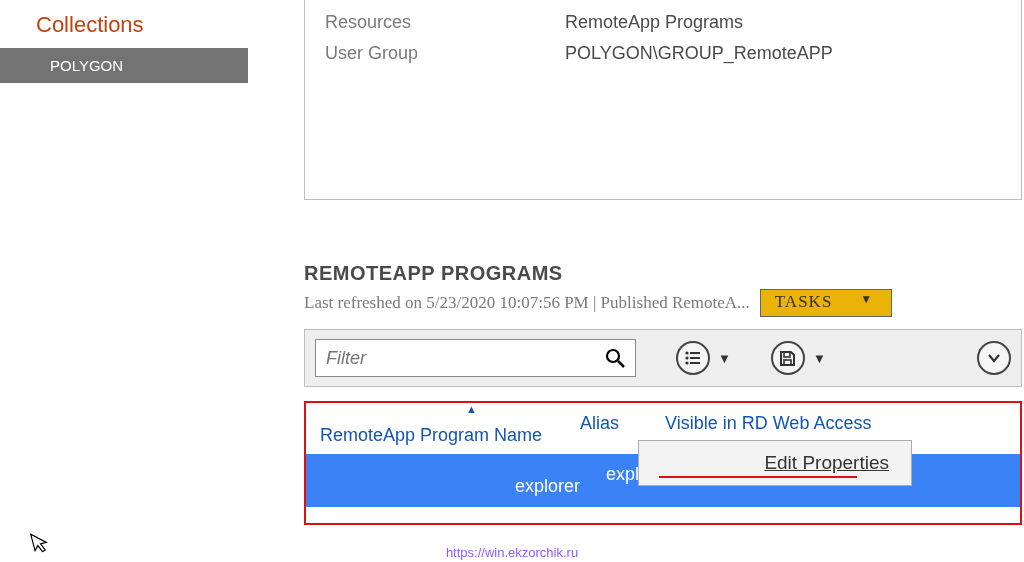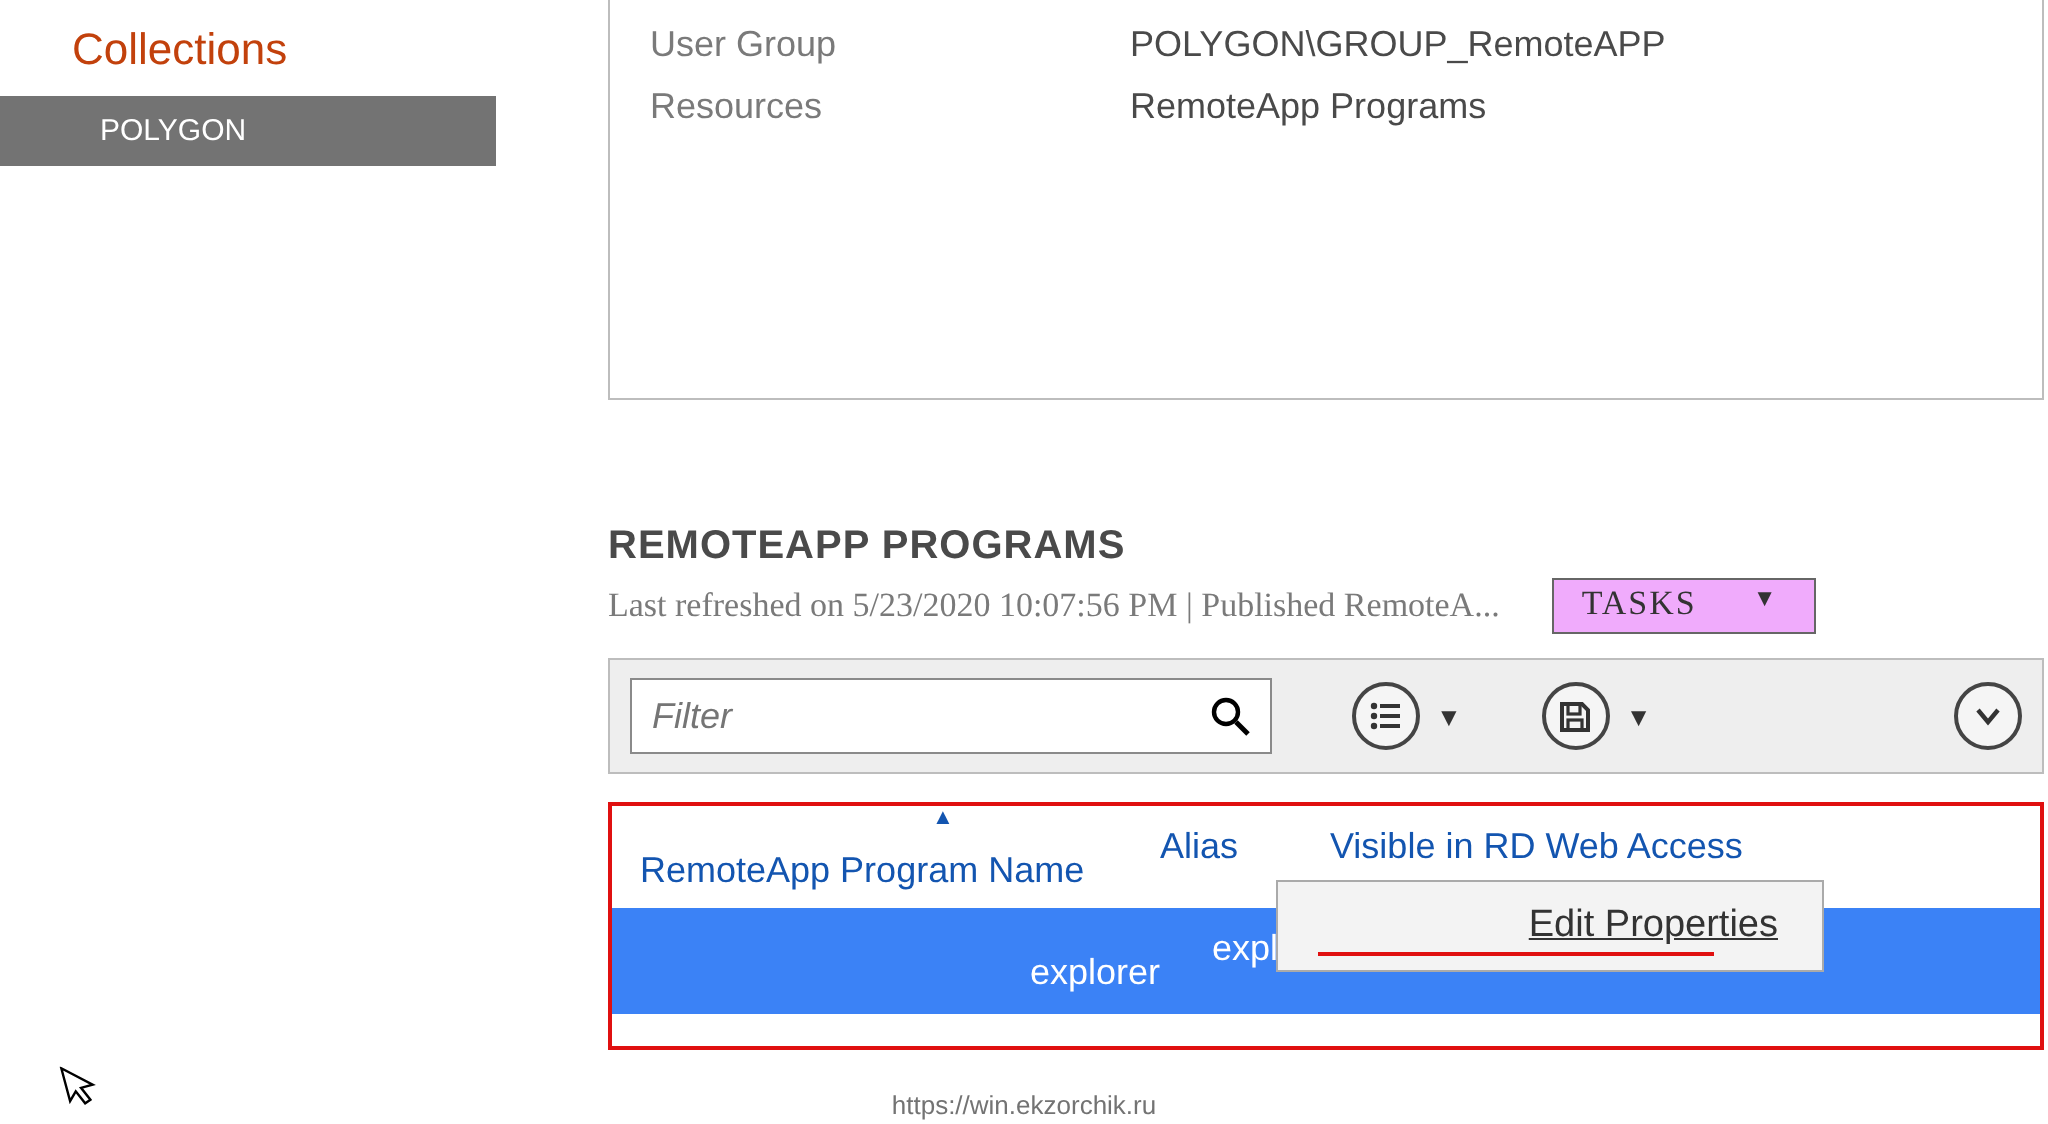--- a/index.html
+++ b/index.html
@@ -66,25 +66,25 @@
     color: #7a7a7a;
     font-size: 17px;
     margin: 4px 0 0 6px;
     display: flex;
     align-items: center;
     font-family: Liberation Serif, serif;
   }
   .tasks-btn {
     border: 1px solid #666;
     padding: 2px 18px 4px 14px;
-    margin-left: 26px;
+    margin-left: 10px;
     color: #333;
     font-size: 17px;
     letter-spacing: 1px;
-    background: #f0abfc;
+    background: #eab308;
     display: inline-flex;
     align-items: flex-start;
     cursor: pointer;
   }
   .tasks-btn .caret {
     margin-left: 28px;
     font-size: 12px;
   }
   .toolbar-wrap {
     border: 1px solid #bdbdbd;
@@ -195,21 +195,21 @@
     height: 2px;
     background: #e01010;
   }
   .tbl-footer { height: 16px; }
   .footer-url {
     position: absolute;
     left: 50%;
     transform: translateX(-50%);
     bottom: 2px;
     font-size: 13px;
-    color: #737373;
+    color: #8b5cf6;
   }
   .cursor {
     position: absolute;
     left: 32px;
     bottom: 9px;
     font-size: 20px;
     color: #000;
     transform: rotate(-15deg);
   }
   svg { display: block; }
@@ -219,26 +219,26 @@
 
 <div class="main-layout">
   <div class="sidebar">
     <div class="sidebar-header">Collections</div>
     <div class="sidebar-item">POLYGON</div>
   </div>
 
   <div class="content">
     <div class="info-panel">
       <div class="info-row">
+        <div class="info-label">Resources</div>
+        <div class="info-value">RemoteApp Programs</div>
+      </div>
+      <div class="info-row">
         <div class="info-label">User Group</div>
         <div class="info-value">POLYGON\GROUP_RemoteAPP</div>
-      </div>
-      <div class="info-row">
-        <div class="info-label">Resources</div>
-        <div class="info-value">RemoteApp Programs</div>
       </div>
     </div>
 
     <div class="section-gap"></div>
 
     <div class="section-header">REMOTEAPP PROGRAMS</div>
     <div class="section-sub">
       <span>Last refreshed on 5/23/2020 10:07:56 PM | Published RemoteA...</span>
       <span class="tasks-btn">
         <span>TASKS</span>

